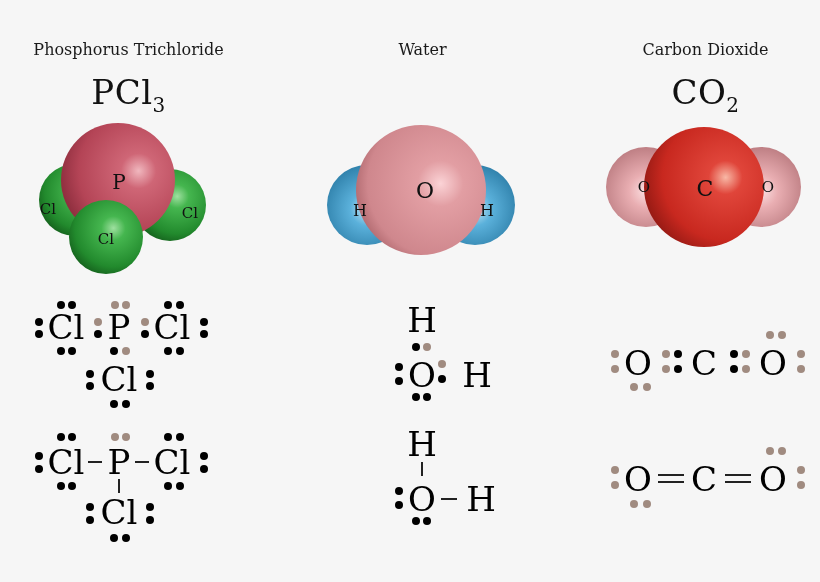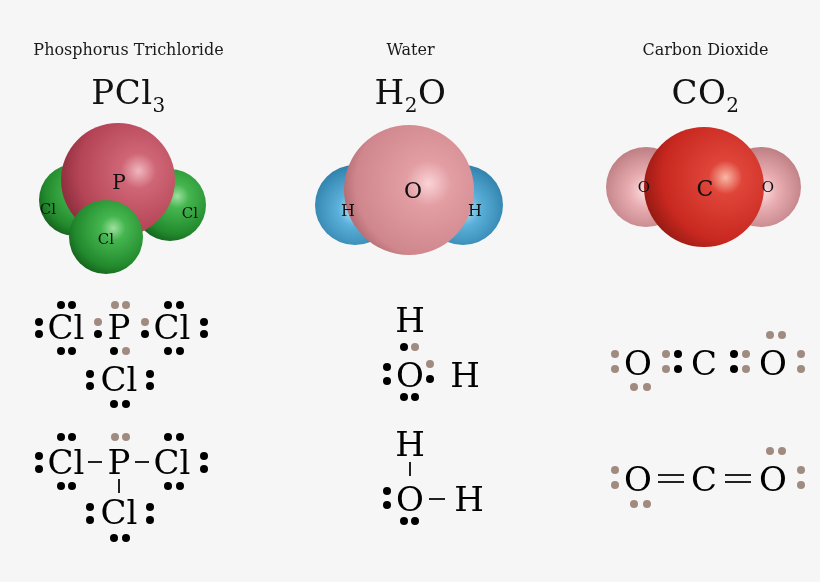--- a/index.html
+++ b/index.html
@@ -124,25 +124,22 @@
       <div class="dot" style="left:200px;top:465px"></div>
     <div class="dot" style="left:86px;top:503px"></div>
       <div class="dot" style="left:86px;top:516px"></div>
     <div class="dot" style="left:146px;top:503px"></div>
       <div class="dot" style="left:146px;top:516px"></div>
     <div class="dot" style="left:110px;top:534px"></div>
       <div class="dot" style="left:122px;top:534px"></div>
   </div>
 </div>
 
-<div class="col" style="left:275px;text-decoration:underline;">
+<div class="col" style="left:287px;text-decoration:underline;">
   <div class="name" style="left:-1px;">Water</div>
-  <div class="formula" style="left:-1px;">
-    <span>H</span><sub>2</sub><span>O</span>
-  </div>
 
   <svg class="model" width="273" height="290" viewBox="0 0 273 290">
     <defs>
       <radialGradient id="gH" cx="0.5" cy="0.55" r="0.6">
         <stop offset="0" stop-color="#c9e8f5"></stop>
         <stop offset="0.35" stop-color="#5bb1db"></stop>
         <stop offset="1" stop-color="#2a7ba5"></stop>
       </radialGradient>
       <radialGradient id="gO" cx="0.65" cy="0.45" r="0.7">
         <stop offset="0" stop-color="#fbd3d6"></stop>

